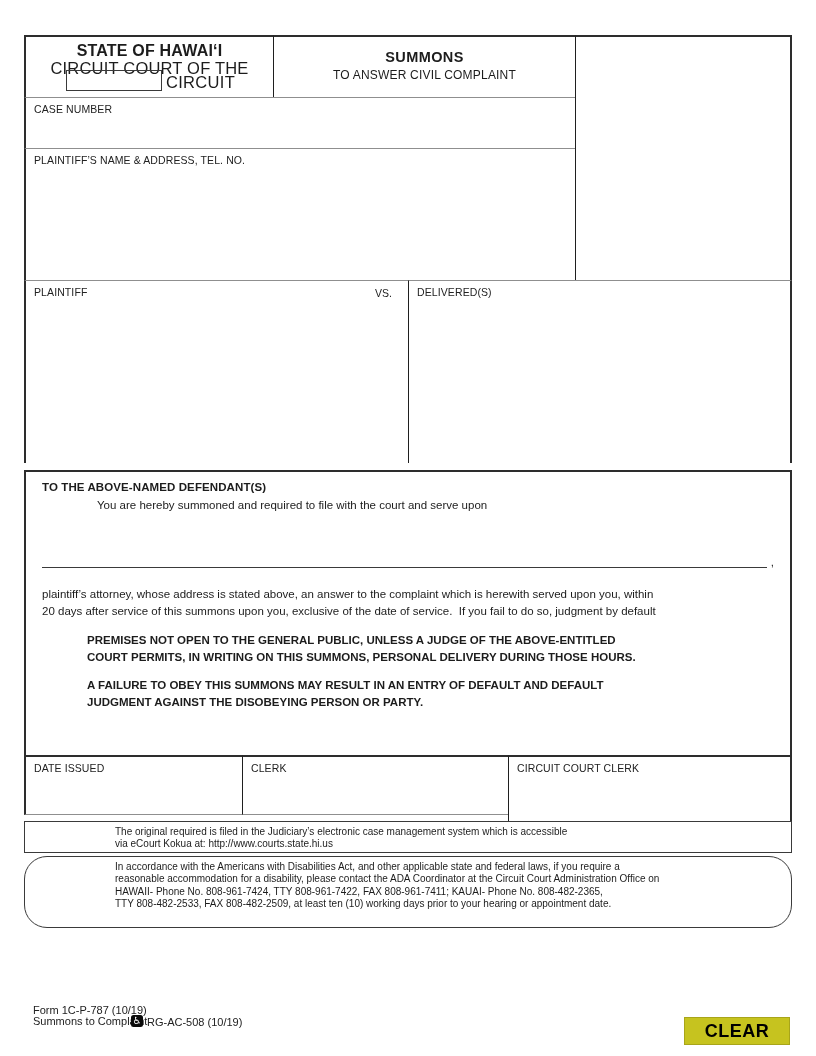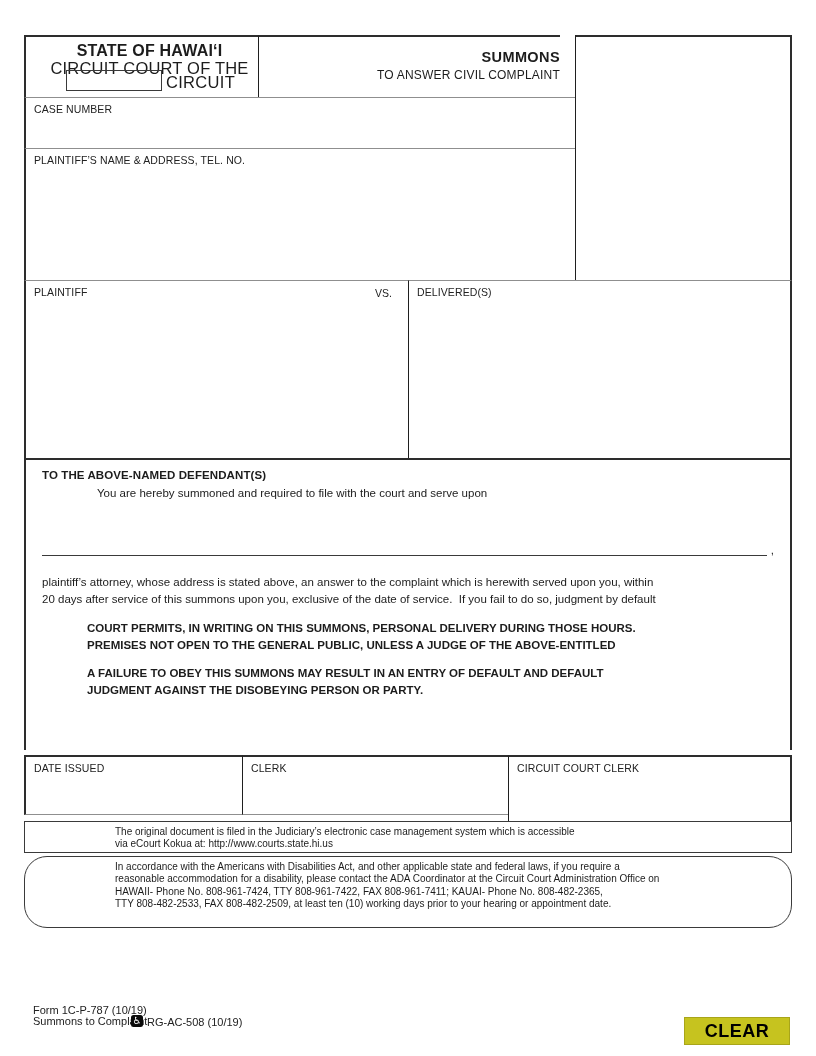--- a/index.html
+++ b/index.html
@@ -73,21 +73,21 @@
 </head>
 <body>
 
 <div class="cell title-cell b-left b-top2" style="left:24px; top:35px; width:249px; height:62px;">
   <div class="court-line1">STATE OF HAWAI‘I</div>
   <div class="court-line2">CIRCUIT COURT OF THE</div>
   <input class="circuit-input" type="text" value="" style="">
   <span class="circuit-suffix">CIRCUIT</span>
 </div>
 
-<div class="cell summons-cell b-vline b-top2" style="left:258px; top:35px; width:302px; height:62px;text-align:right;">
+<div class="cell summons-cell b-vline b-top2" style="left:273px; top:35px; width:302px; height:62px;">
   <div class="form-title">SUMMONS</div>
   <div class="form-subtitle">TO ANSWER CIVIL COMPLAINT</div>
 </div>
 
 <div class="cell b-vline b-top2 b-right" style="left:575px; top:35px; width:217px; height:245px;"></div>
 
 <div class="cell b-left b-hgray" style="left:24px; top:97px; width:551px; height:51px;">
   <div class="label">CASE NUMBER</div>
 </div>
 
@@ -97,57 +97,57 @@
 
 <div class="cell b-left b-hgray" style="left:24px; top:280px; width:384px; height:183px;">
   <div class="label">PLAINTIFF</div>
   <span class="vs-label">VS.</span>
 </div>
 
 <div class="cell b-vline b-hgray b-right" style="left:408px; top:280px; width:384px; height:183px;">
   <div class="label">DELIVERED(S)</div>
 </div>
 
-<div class="cell body-cell b-left b-hdark b-right" style="left:24px; top:458px; width:768px; height:292px;">
+<div class="cell body-cell b-left b-hdark b-right" style="left:24px; top:470px; width:768px; height:292px;">
   <div class="body-heading">TO THE ABOVE-NAMED DEFENDANT(S)</div>
   <div class="summon-line">You are hereby summoned and required to file with the court and serve upon</div>
 
   <div class="blank-row">
     <div class="blank-line"></div>
     <span class="blank-comma">,</span>
   </div>
 
   <div class="para">
     <div class="ln">plaintiff’s attorney, whose address is stated above, an answer to the complaint which is herewith served upon you, within</div>
     <div class="ln">20 days after service of this summons upon you, exclusive of the date of service.  If you fail to do so, judgment by default</div>
   </div>
 
   <div class="bold-para bp1">
+    <div class="ln">PREMISES NOT OPEN TO THE GENERAL PUBLIC, UNLESS A JUDGE OF THE ABOVE-ENTITLED</div>
     <div class="ln">COURT PERMITS, IN WRITING ON THIS SUMMONS, PERSONAL DELIVERY DURING THOSE HOURS.</div>
-    <div class="ln">PREMISES NOT OPEN TO THE GENERAL PUBLIC, UNLESS A JUDGE OF THE ABOVE-ENTITLED</div>
   </div>
 
   <div class="bold-para bp2">
     <div class="ln">A FAILURE TO OBEY THIS SUMMONS MAY RESULT IN AN ENTRY OF DEFAULT AND DEFAULT</div>
     <div class="ln">JUDGMENT AGAINST THE DISOBEYING PERSON OR PARTY.</div>
   </div>
 </div>
 
 <div class="cell b-left b-hdark b-botgray" style="left:24px; top:755px; width:218px; height:60px;">
   <div class="label">DATE ISSUED</div>
 </div>
 <div class="cell b-vline b-hdark b-botgray" style="left:242px; top:755px; width:266px; height:60px;">
   <div class="label">CLERK</div>
 </div>
 <div class="cell b-vline b-hdark b-right b-botgray" style="left:508px; top:755px; width:284px; height:72px;">
   <div class="label">CIRCUIT COURT CLERK</div>
 </div>
 
 <div class="notice-box" style="left:24px; top:821px; width:768px; height:32px;">
-  <div class="ln">The original document is filed in the Judiciary’s electronic case management system which is accessible</div>
+  <div class="ln">The original required is filed in the Judiciary’s electronic case management system which is accessible</div>
   <div class="ln">via eCourt Kokua at: http://www.courts.state.hi.us</div>
 </div>
 
 <div class="notice-box" style="left:24px; top:856px; width:768px; height:72px;border-radius:23px;">
   <div class="ln">In accordance with the Americans with Disabilities Act, and other applicable state and federal laws, if you require a</div>
   <div class="ln">reasonable accommodation for a disability, please contact the ADA Coordinator at the Circuit Court Administration Office on</div>
   <div class="ln">HAWAII- Phone No. 808-961-7424, TTY 808-961-7422, FAX 808-961-7411; KAUAI- Phone No. 808-482-2365,</div>
   <div class="ln">TTY 808-482-2533, FAX 808-482-2509, at least ten (10) working days prior to your hearing or appointment date.</div>
 </div>
 

